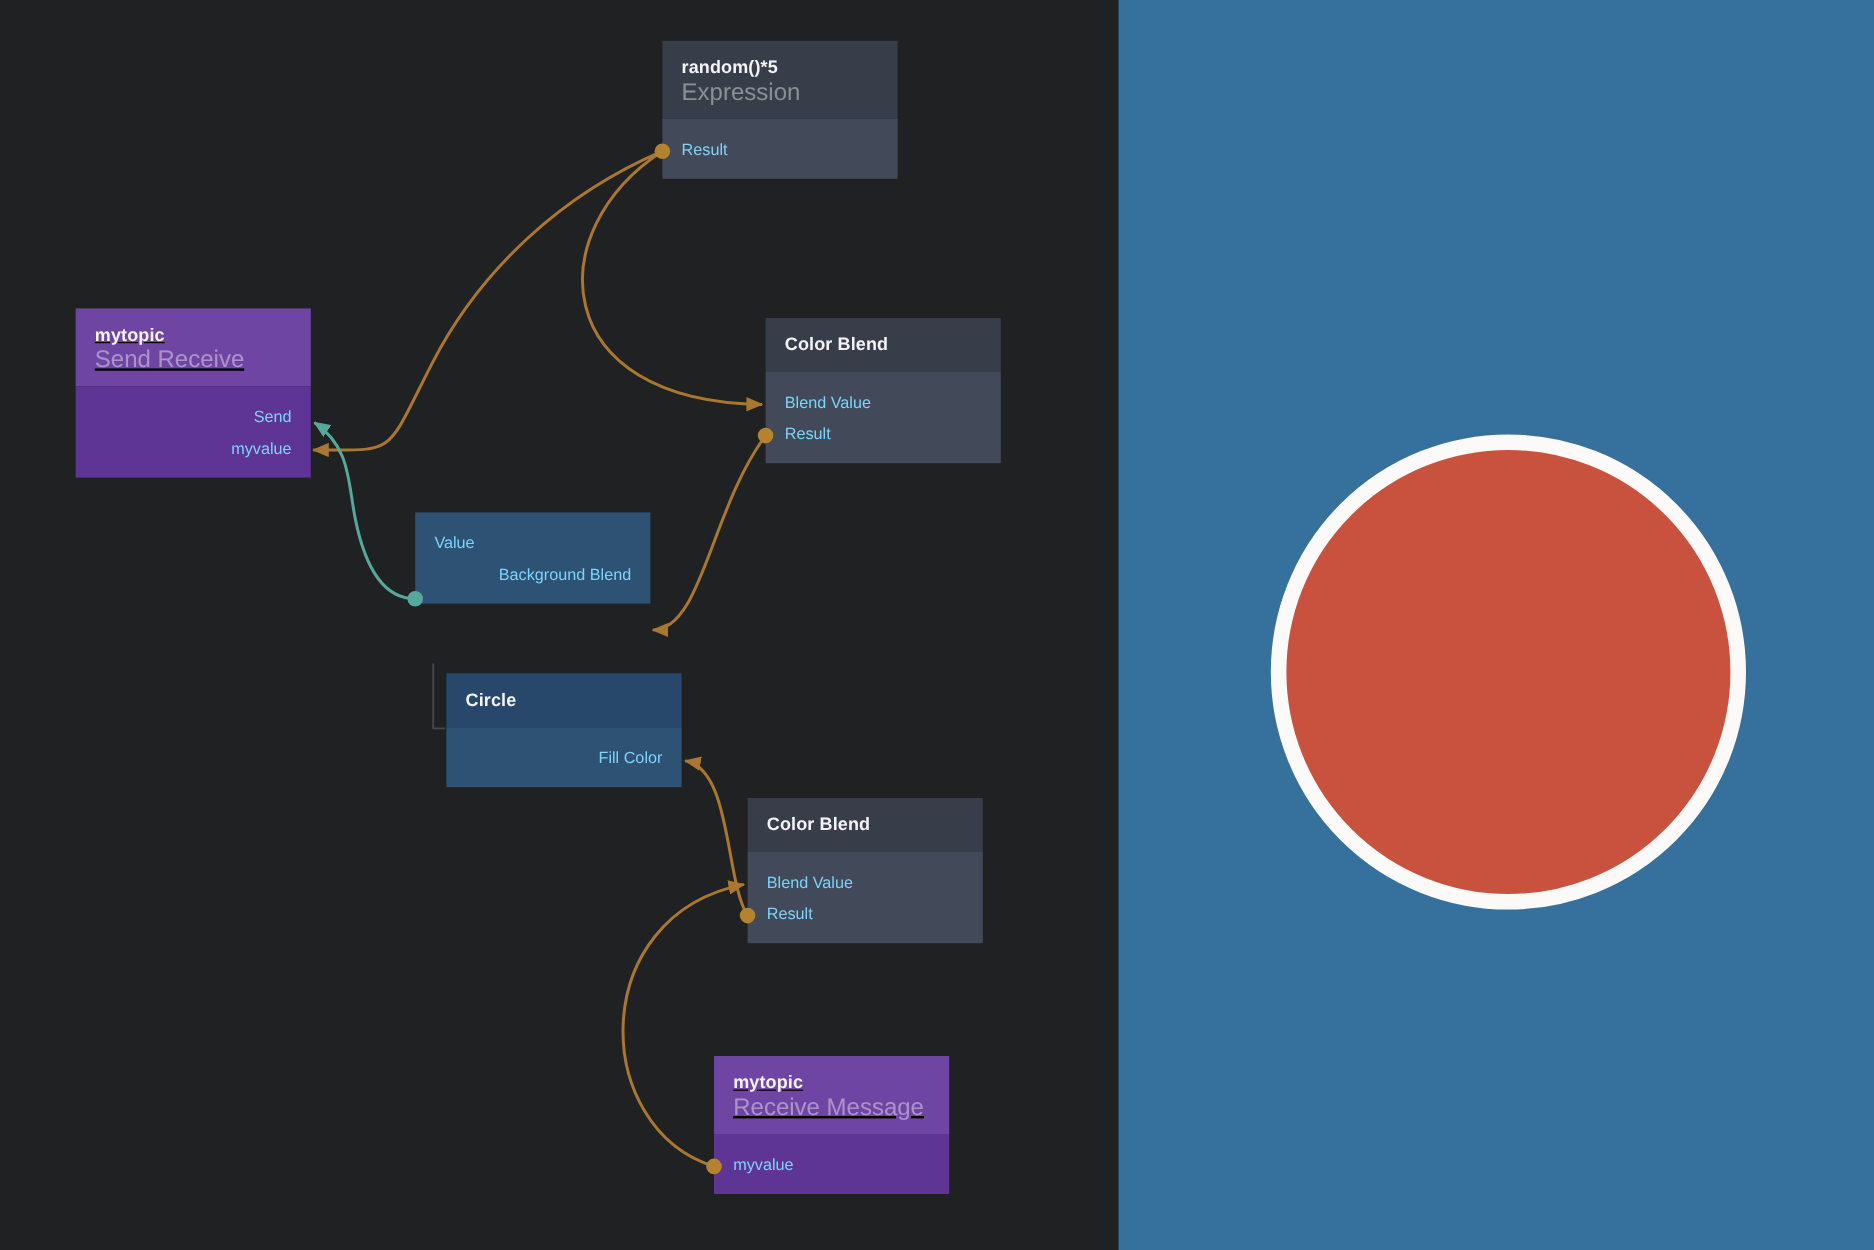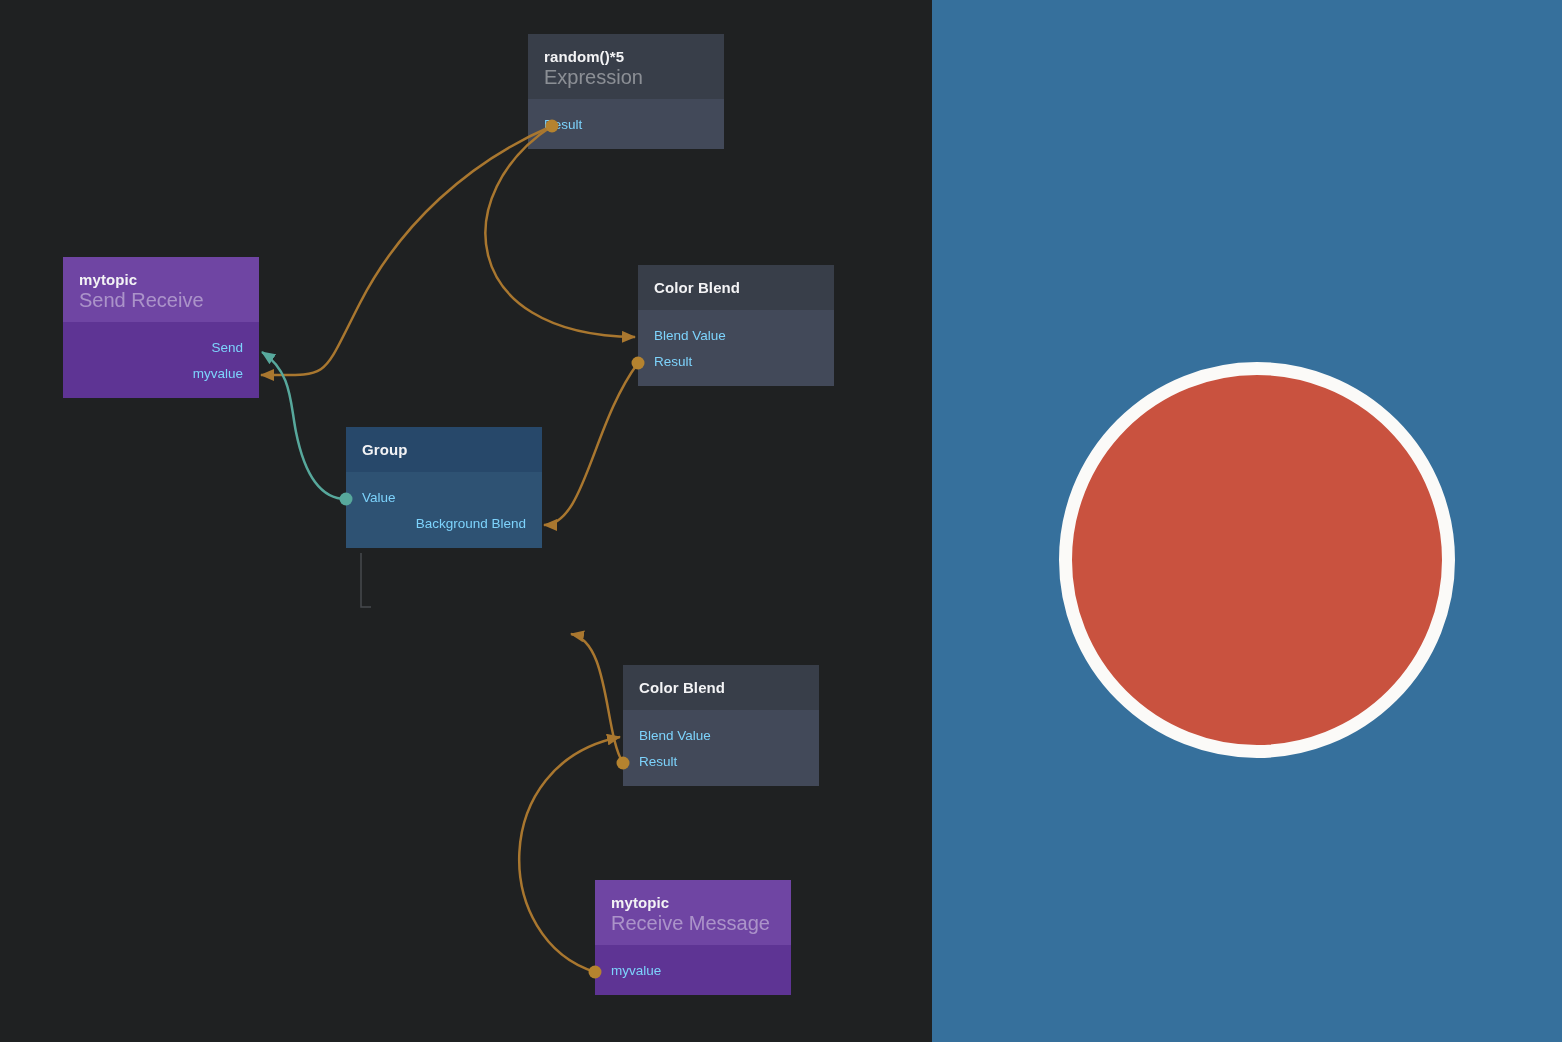--- a/index.html
+++ b/index.html
@@ -13,21 +13,21 @@
     background:var(--canvas_bg);
   }
   
   .node{position:absolute;width:196px;border-radius:2px;}
   .node-header{padding:12px 16px 12px;}
   .node-body{padding:12px 0;}
   .kind-gray   .node-header{background:var(--node_gray_header);}
   .kind-gray   .node-body  {background:var(--node_gray_body);}
   .kind-blue   .node-header{background:var(--node_blue_header);}
   .kind-blue   .node-body  {background:var(--node_blue_body);}
-  .kind-purple .node-header{background:var(--node_purple_header);}
+  .kind-purple .node-header{background:var(--node_purple_header);text-decoration:underline;}
   .kind-purple .node-body  {background:var(--node_purple_body);}
   .node-title{font-size:15px;font-weight:700;color:#f3f3f5;line-height:21px;letter-spacing:.1px;}
   .node-subtitle{font-size:20px;font-weight:400;color:rgba(255,255,255,.42);line-height:20px;}
   .node-subtitle:empty{display:none;}
   .port{height:26px;display:flex;align-items:center;padding:0 16px;
         font-size:13.5px;color:#7dd3fc;}
   .port.align-right{justify-content:flex-end;text-align:right;}
   
   #wire-layer{position:absolute;left:0;top:0;pointer-events:none;}
   .wire{fill:none;stroke-width:2.5px;}
@@ -48,21 +48,21 @@
     background:var(--circle_fill);
   }
 </style>
 </head>
 <body>
 
 <div id="app">
 
   <div id="canvas">
 
-    <div class="node kind-gray" style="left:528px;top:34px;">
+    <div class="node kind-gray" style="left:552px;top:34px;">
       <div class="node-header">
         <div class="node-title">random()*5</div>
         <div class="node-subtitle">Expression</div>
       </div>
       <div class="node-body">
         <div class="port">
           <span>Result</span>
         </div>
       </div>
     </div>
@@ -91,34 +91,41 @@
         <div class="port">
           <span>Blend Value</span>
         </div>
         <div class="port">
           <span>Result</span>
         </div>
       </div>
     </div>
 
     <div class="node kind-blue" style="left:346px;top:427px;">
-      <div class="node-header">
-        <div class="node-title">Group</div>
-
-      </div>
       <div class="node-body">
         <div class="port">
           <span>Value</span>
         </div>
         <div class="port align-right">
           <span>Background Blend</span>
         </div>
       </div>
     </div>
 
+    <div class="node kind-blue" style="left:372px;top:561px;">
+      <div class="node-header">
+        <div class="node-title">Circle</div>
+
+      </div>
+      <div class="node-body">
+        <div class="port align-right">
+          <span>Fill Color</span>
+        </div>
+      </div>
+    </div>
 
     <div class="node kind-gray" style="left:623px;top:665px;">
       <div class="node-header">
         <div class="node-title">Color Blend</div>
 
       </div>
       <div class="node-body">
         <div class="port">
           <span>Blend Value</span>
         </div>

